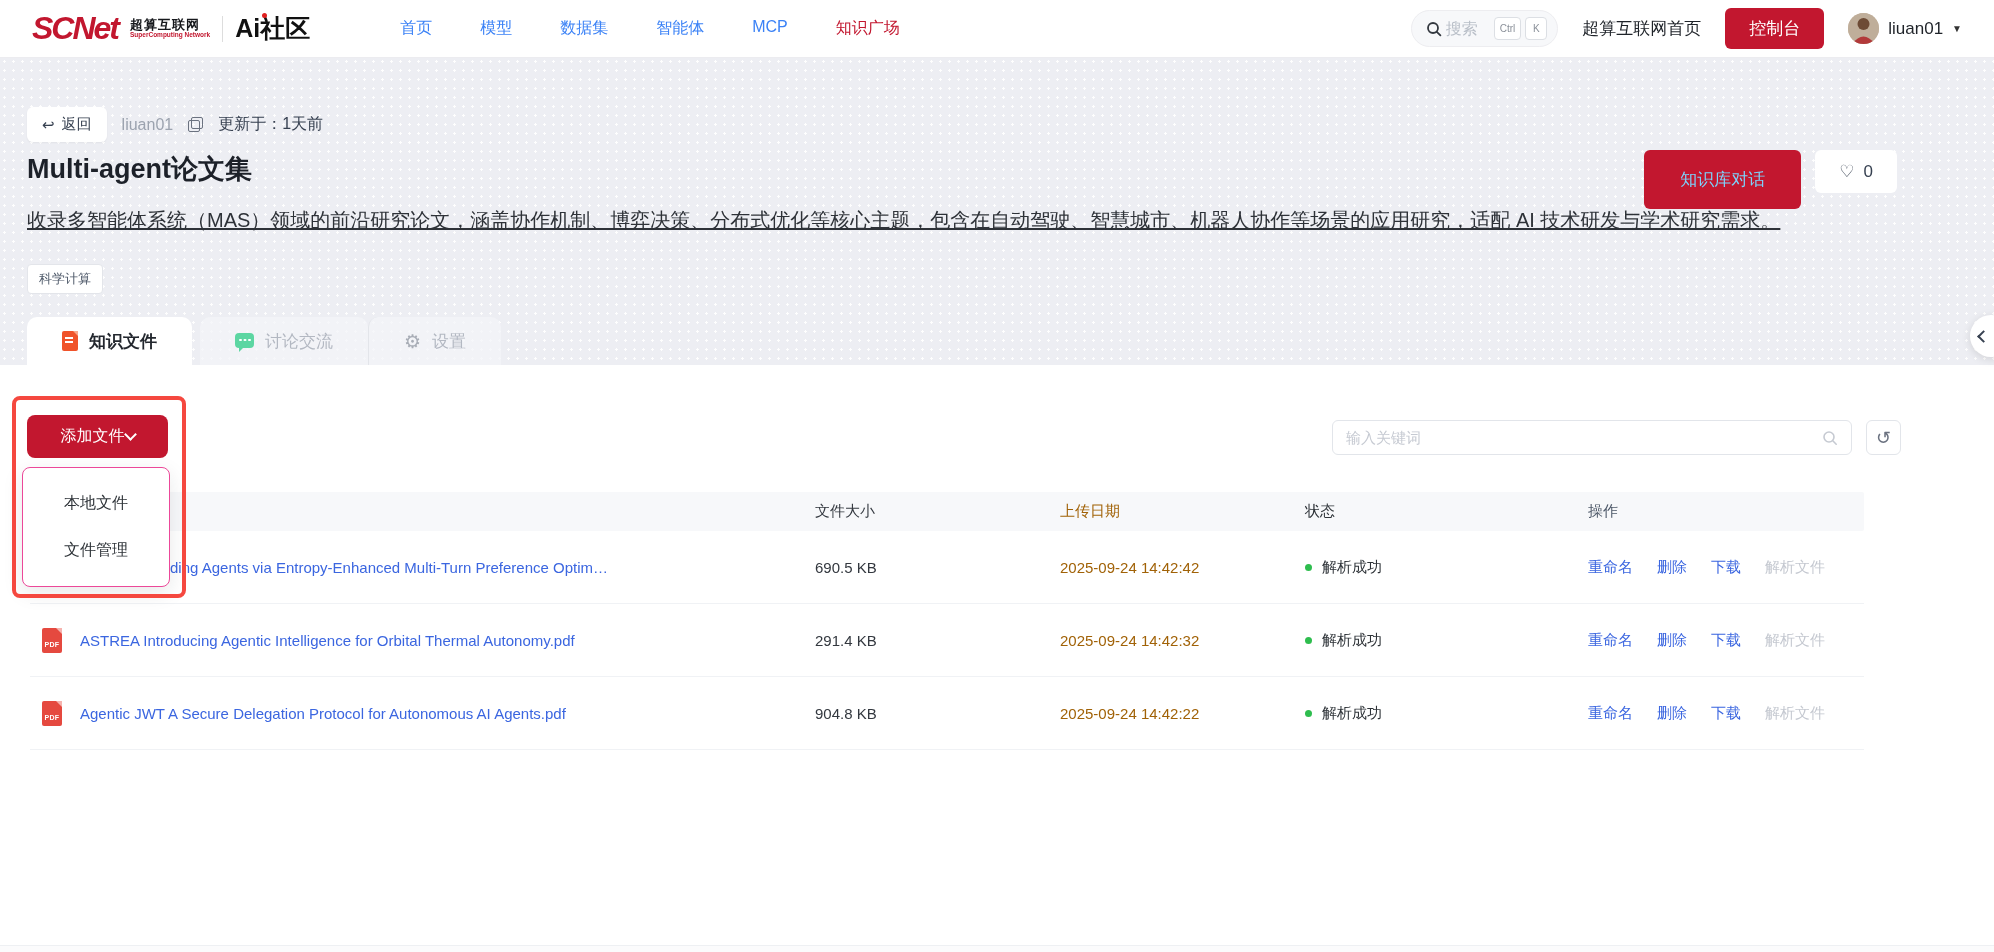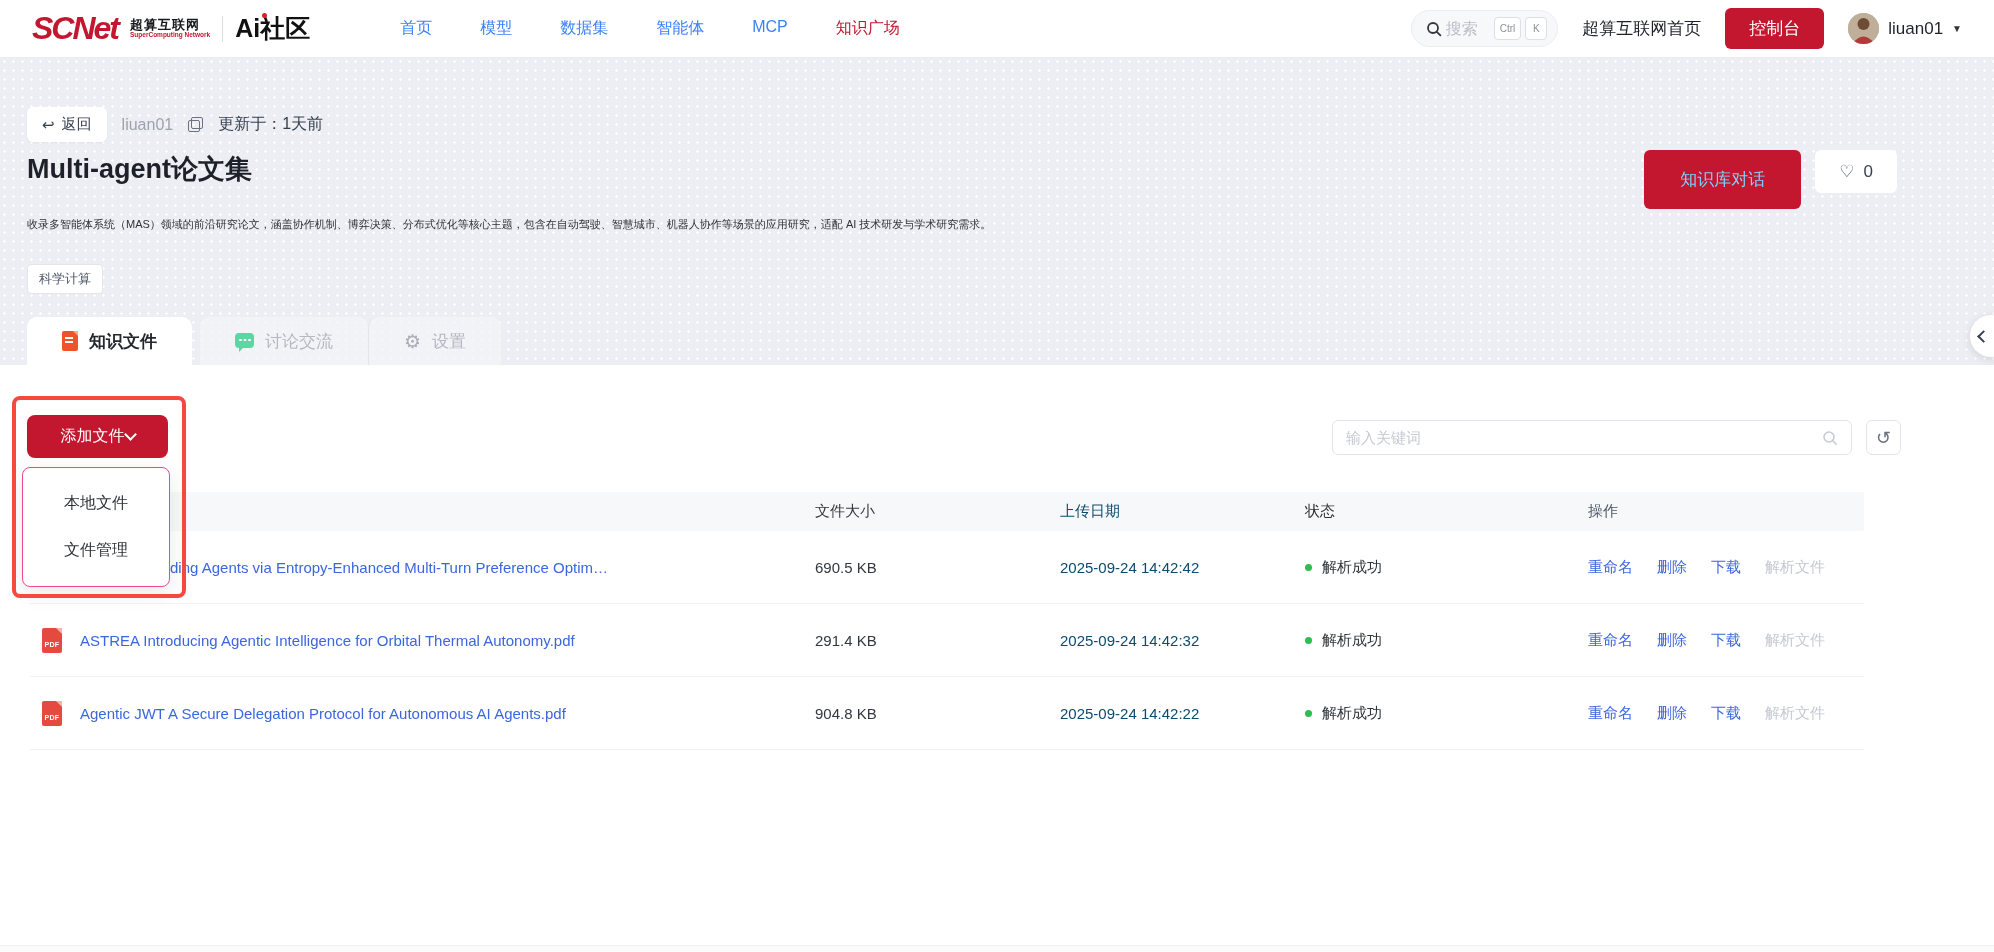--- a/index.html
+++ b/index.html
@@ -49,21 +49,21 @@
     box-shadow:0 1px 2px rgba(0,0,0,0.05); }
   .back-arrow { font-size:15px; color:#374151; }
   .owner { font-size:16px; color:#9ca3af; }
   .copy-icon { width:15px; height:15px; position:relative; display:inline-block; }
   .copy-icon::before { content:""; position:absolute; left:0; bottom:0; width:10px; height:10px;
     border:1.5px solid #6b7280; border-radius:2px; }
   .copy-icon::after { content:""; position:absolute; right:0; top:0; width:10px; height:10px;
     border:1.5px solid #6b7280; border-radius:2px; background:transparent; }
   .updated { font-size:16px; color:#374151; }
   .page-title { position:absolute; top:94px; left:27px; font-size:27px; font-weight:600; color:#1d2129; }
-  .hero-desc { position:absolute; top:160px; left:27px; right:90px; font-size:11px; color:#2e3238; }
+  .hero-desc { position:absolute; top:150px; left:27px; right:90px; font-size:20px; color:#2e3238;text-decoration:underline; }
   .tag { position:absolute; top:187px; left:27px; background:#fff; border:1px solid #e3e5ea;
     border-radius:4px; padding:5px 11px; font-size:13px; color:#4e5969;margin-top:20px; }
   .hero-actions { position:absolute; top:93px; right:97px; display:flex; gap:14px; }
   .chat-kb-btn { height:59px; padding:0 36px; background:#c2172f; color:#7dd3fc; font-size:17px;
     border:none; border-radius:6px; cursor:pointer; white-space:nowrap; }
   .like-btn { height:43px; padding:0 24px; background:#fff; border:none; border-radius:6px;
     display:flex; align-items:center; gap:9px; font-size:17px; color:#374151; cursor:pointer; }
   .heart-icon { font-size:17px; color:#4b5563; line-height:1; }
 
   
@@ -102,21 +102,21 @@
     border:1px solid #e2e5ea; border-radius:6px; background:#fff; display:flex; align-items:center;
     justify-content:center; color:#6b7280; font-size:18px; cursor:pointer; line-height:1; }
 
   
   .table { position:absolute; top:127px; left:30px; width:1834px; }
   .t-head { display:flex; height:39px; background:#f7f8fa; align-items:center;
     font-size:15px; color:#4e5969; border-radius:2px; }
   .t-row { display:flex; height:73px; align-items:center; border-bottom:1px solid #f0f2f5; font-size:15px; }
   .col-name { width:785px; display:flex; align-items:center; overflow:hidden; }
   .col-size { width:245px; color:#33383f; }
-  .col-date { width:245px; color:#0c4a6e; }
+  .col-date { width:245px; color:#a16207; }
   .col-status { width:283px; display:flex; align-items:center; gap:10px; color:#2e3338; }
   .col-actions { flex:1; display:flex; gap:24px; align-items:center; }
   .pdf-icon { position:relative; width:20px; height:25px; background:#e5493f; border-radius:2px;
     margin-left:12px; margin-right:18px; flex:none; }
   .pdf-icon::before { content:""; position:absolute; top:0; right:0;
     border-style:solid; border-width:0 6px 6px 0; border-color:transparent #f6b3ae transparent transparent; }
   .pdf-icon::after { content:"PDF"; position:absolute; left:2.5px; bottom:5px; font-size:7px;
     font-weight:bold; color:#fff; letter-spacing:0.3px; }
   .file-link { color:#3b66e0; cursor:pointer; white-space:nowrap; overflow:hidden; text-overflow:ellipsis; }
   .row-occluded .file-link { margin-left:140px; }

